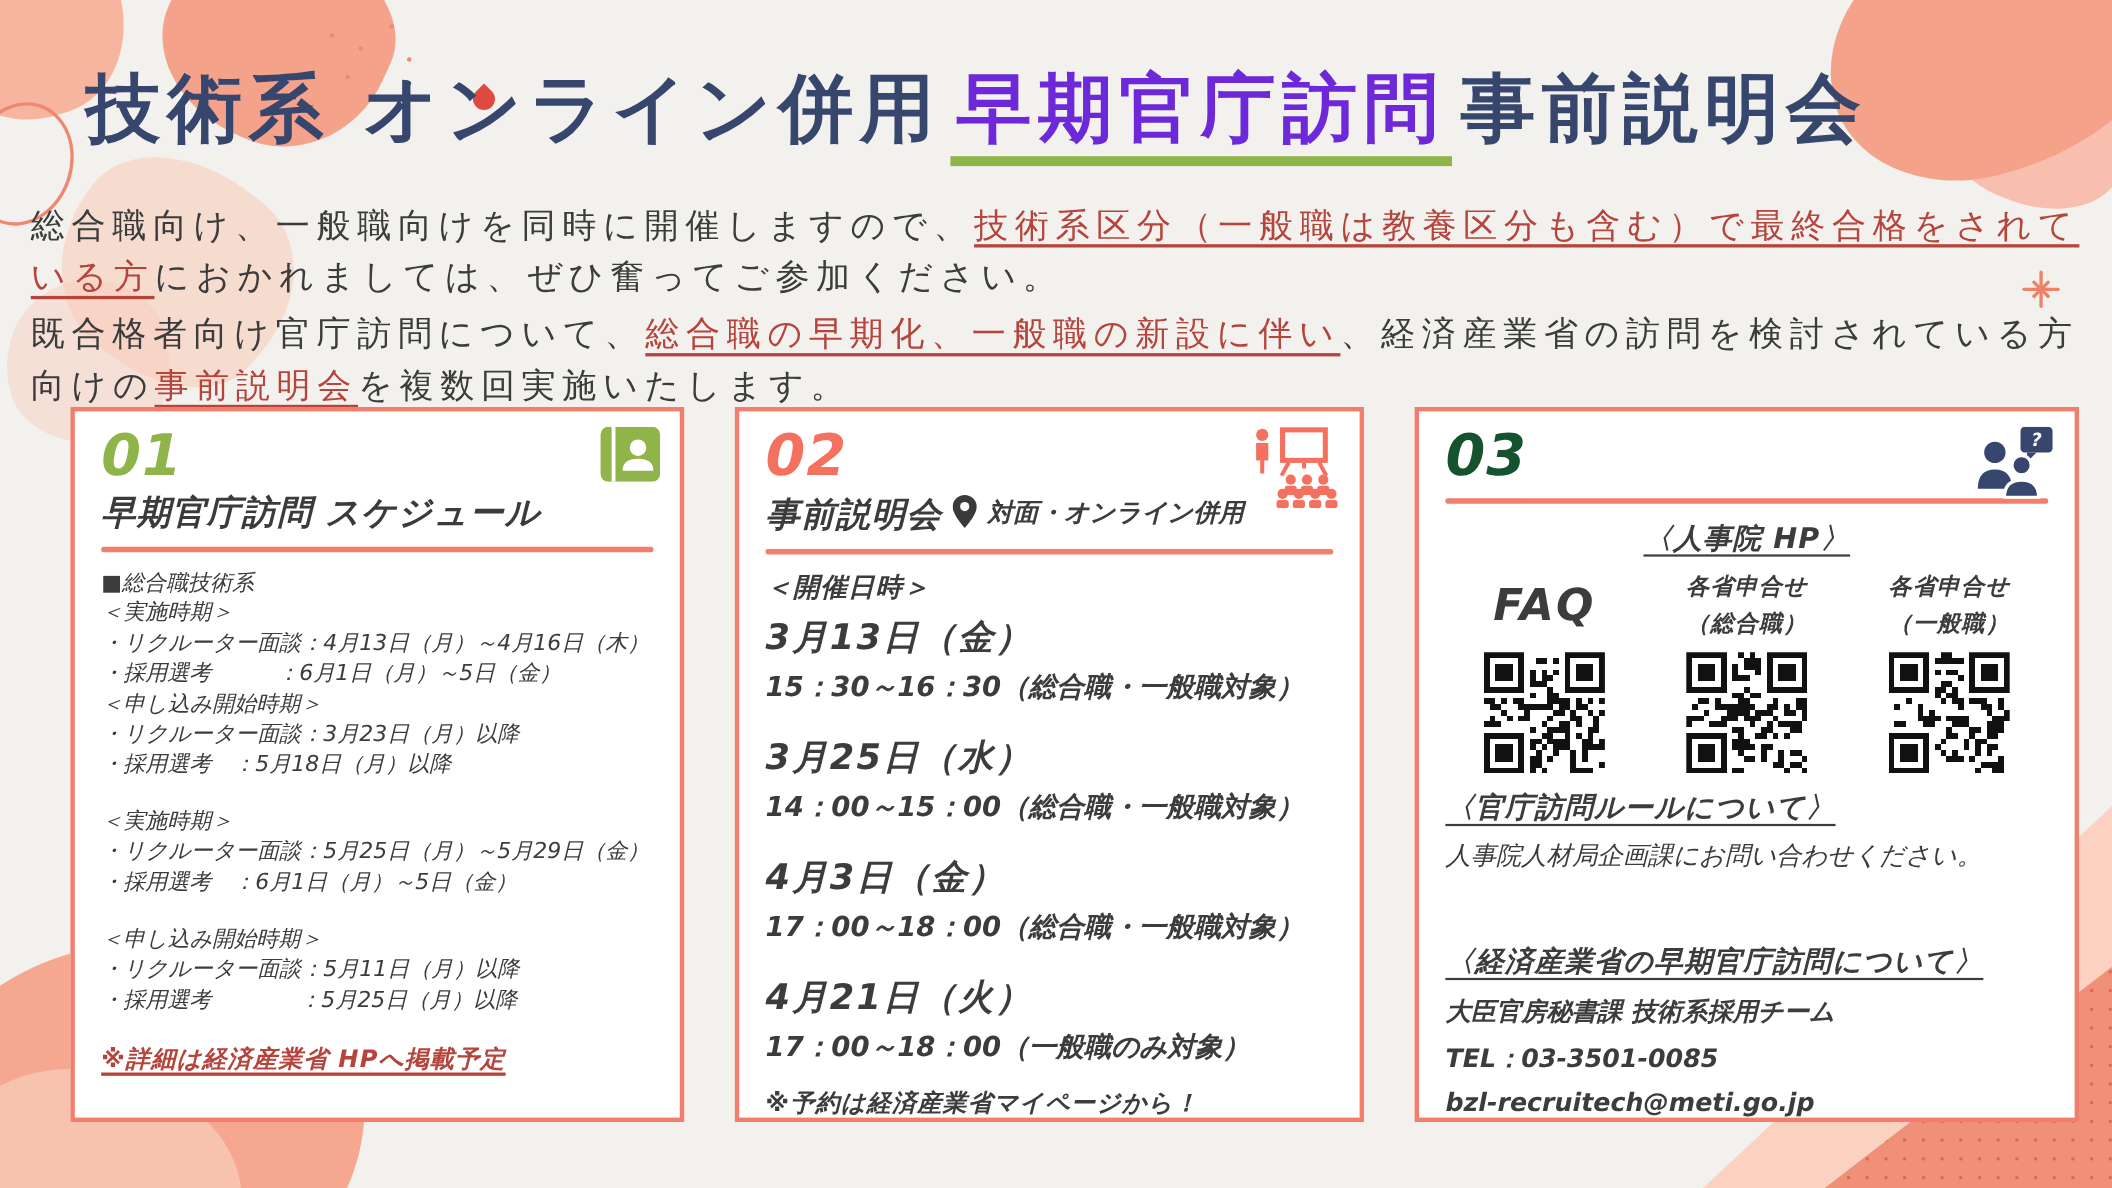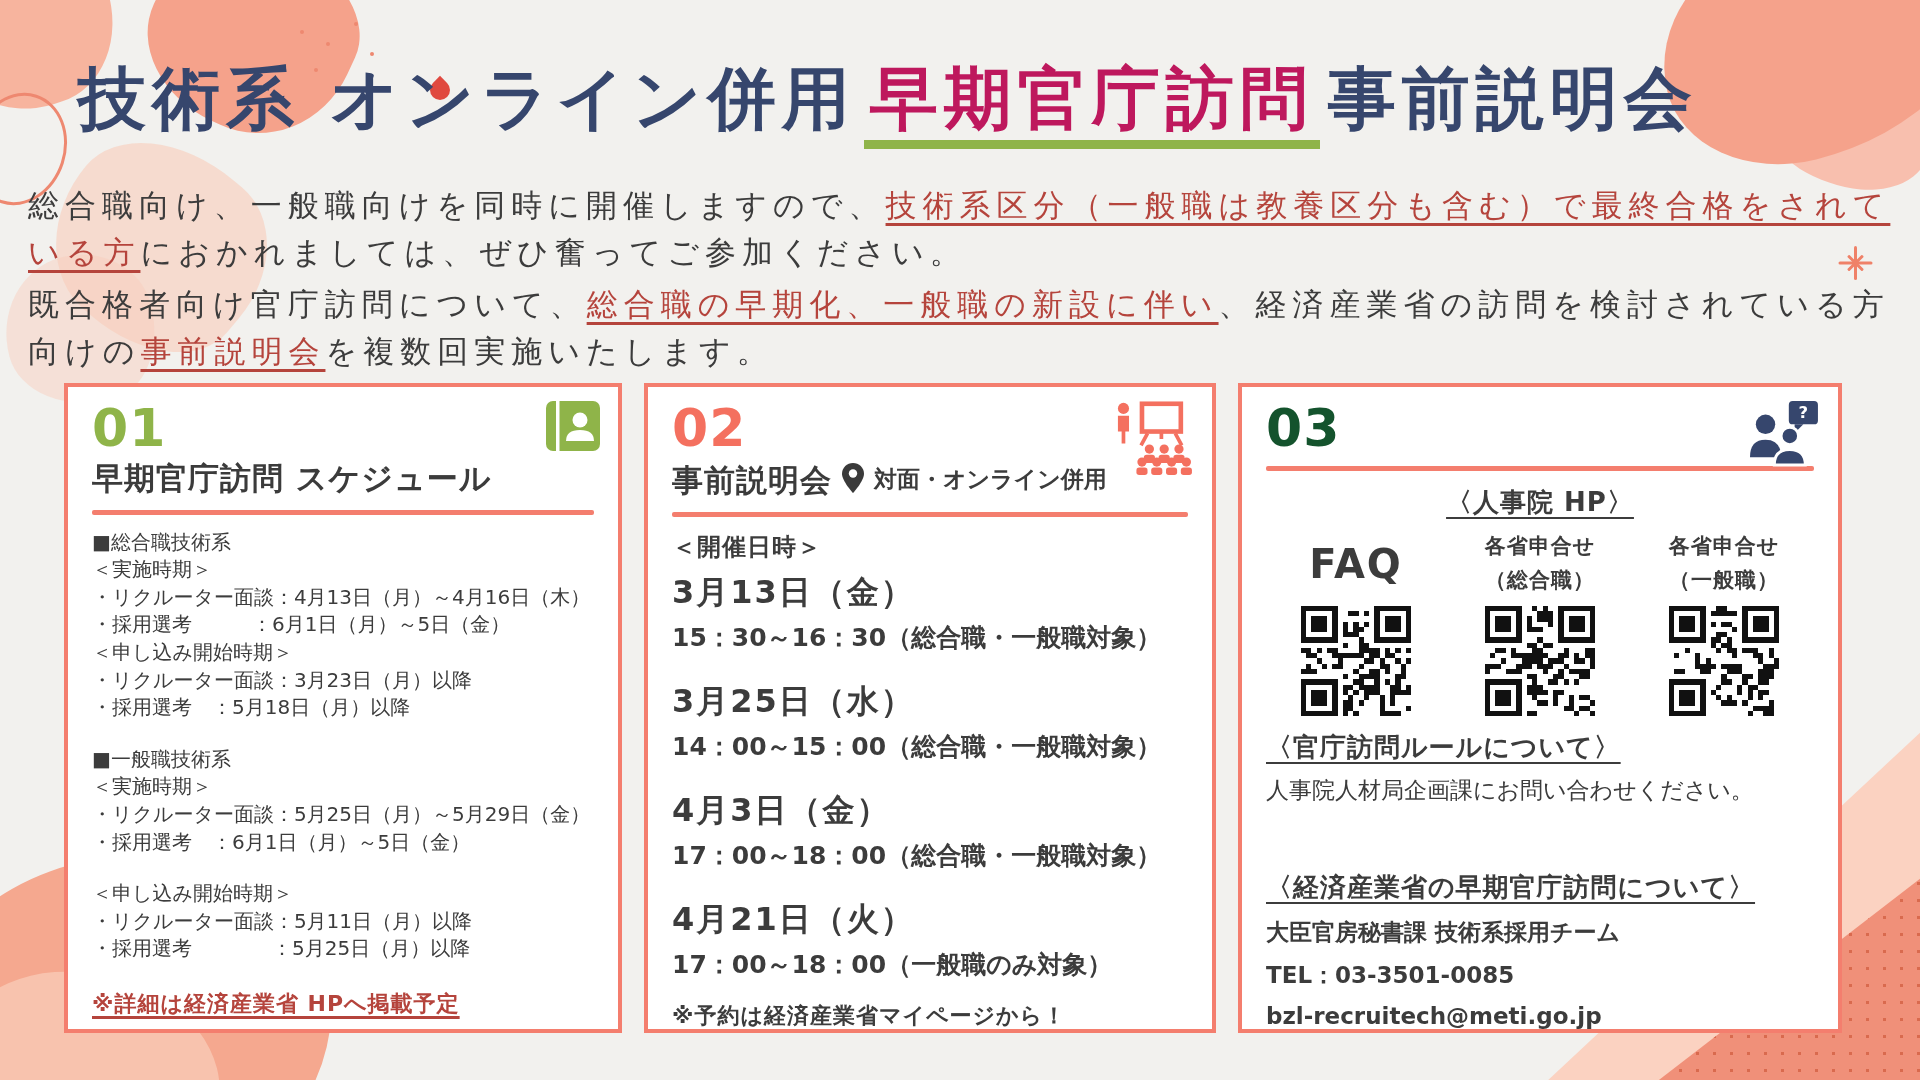--- a/index.html
+++ b/index.html
@@ -45,30 +45,30 @@
   .sparkle-red{left:1838px;top:246px;}
   .sparkle-red span{background:#ef8168;}
   .sparkle-pink{left:1712px;top:735px;}
   .sparkle-pink span{background:#f8b8a6;}
   .r0{transform:rotate(0deg);}.r45{transform:rotate(45deg) scaleY(.62);}
   .r90{transform:rotate(90deg);}.r135{transform:rotate(135deg) scaleY(.62);}
 
   
   .title{position:absolute;left:78px;top:54px;z-index:2;white-space:nowrap;
     font-size:68px;font-weight:800;letter-spacing:6px;color:#36466d;}
-  .title .hl{color:#be185d;border-bottom:9px solid #8fb449;padding:0 6px 3px 6px;margin:0 8px;font-family:Liberation Serif, serif;}
+  .title .hl{color:#6d28d9;border-bottom:9px solid #8fb449;padding:0 6px 3px 6px;margin:0 8px;}
 
   
   .intro{position:absolute;left:28px;top:182px;width:1880px;z-index:2;
     font-size:31px;line-height:1.5;font-weight:500;letter-spacing:6px;color:#3c3c3c;}
   .intro p{margin:0 0 6px 0;}
   .red-ul{color:#b5443c;text-decoration:underline;text-decoration-thickness:2.5px;text-underline-offset:7px;}
 
   
-  .cards{position:absolute;left:64px;top:383px;z-index:2;display:flex;gap:22px;}
+  .cards{position:absolute;left:64px;top:370px;z-index:2;display:flex;gap:46px;font-style:italic;}
   .card{background:#fff;border:4px solid #f47e6e;box-sizing:border-box;height:650px;
     padding:14px 24px 18px 24px;position:relative;}
   .card1{width:558px;}
   .card2{width:572px;}
   .card3{width:604px;}
   .card-num{font-size:52px;font-weight:800;line-height:1.05;letter-spacing:1px;}
   .num-green{color:#8fb449;}
   .num-coral{color:#f4705f;}
   .num-navy{color:#14532d;}
   .card-title{font-size:31px;font-weight:800;color:#3b3b3b;margin-top:2px;letter-spacing:1px;}
@@ -159,21 +159,20 @@
     <div class="rule"></div>
     <div>
       <div class="b1-line">■総合職技術系</div>
       <div class="b1-line">＜実施時期＞</div>
       <div class="b1-line">・リクルーター面談：4月13日（月）～4月16日（木）</div>
       <div class="b1-line">・採用選考　　　：6月1日（月）～5日（金）</div>
       <div class="b1-line">＜申し込み開始時期＞</div>
       <div class="b1-line">・リクルーター面談：3月23日（月）以降</div>
       <div class="b1-line">・採用選考　：5月18日（月）以降</div>
       <div class="spacer"></div>
-      <div class="b1-line">■一般職技術系</div>
       <div class="b1-line">＜実施時期＞</div>
       <div class="b1-line">・リクルーター面談：5月25日（月）～5月29日（金）</div>
       <div class="b1-line">・採用選考　：6月1日（月）～5日（金）</div>
       <div class="spacer"></div>
       <div class="b1-line">＜申し込み開始時期＞</div>
       <div class="b1-line">・リクルーター面談：5月11日（月）以降</div>
       <div class="b1-line">・採用選考　　　　：5月25日（月）以降</div>
     </div>
     <div class="b1-note">※詳細は経済産業省 HPへ掲載予定</div>
   </div>

